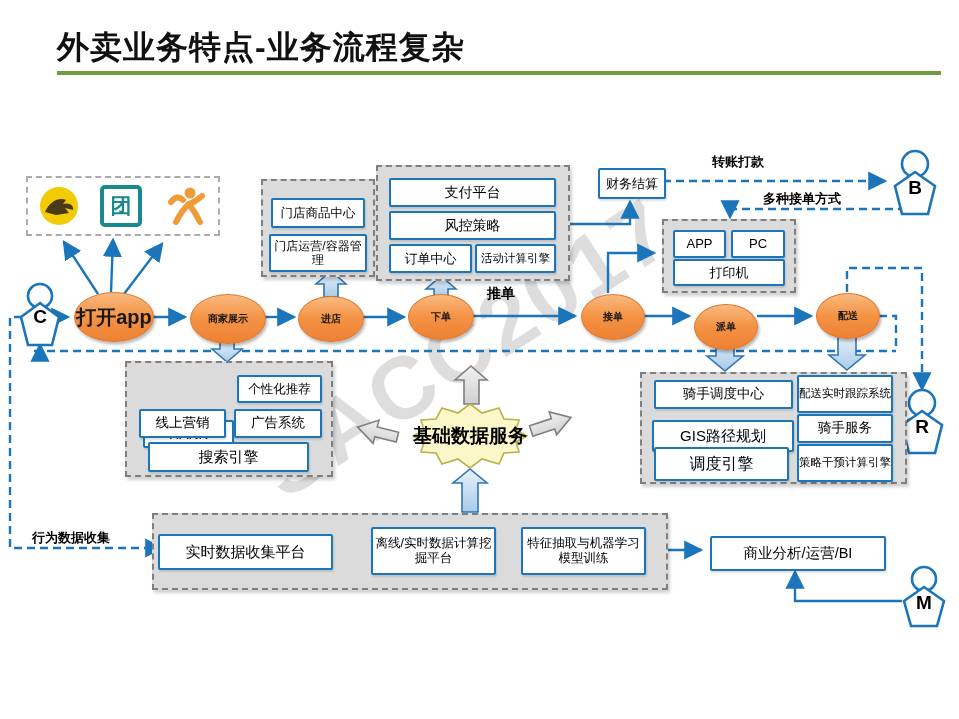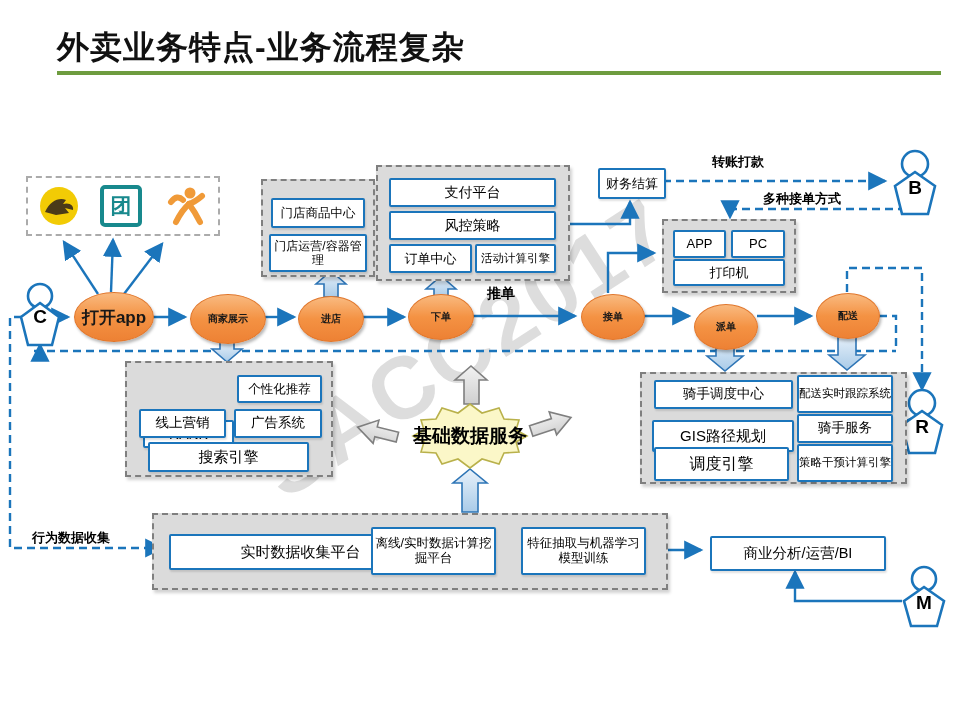--- a/index.html
+++ b/index.html
@@ -138,21 +138,21 @@
     </svg>
   </div>
 
   <div class="gbox" style="left:261px;top:179px;width:110px;height:94px;"></div>
   <div class="gbox" style="left:376px;top:165px;width:190px;height:112px;"></div>
   <div class="gbox" style="left:662px;top:219px;width:130px;height:70px;"></div>
   <div class="gbox" style="left:125px;top:361px;width:204px;height:112px;"></div>
   <div class="gbox" style="left:640px;top:372px;width:263px;height:108px;"></div>
   <div class="gbox" style="left:152px;top:513px;width:512px;height:73px;"></div>
 
-  <div class="node" style="left:74px;top:292px;width:78px;height:48px;font-size:17px;">打开app</div>
+  <div class="node" style="left:74px;top:292px;width:78px;height:48px;font-size:20px;">打开app</div>
   <div class="node" style="left:190px;top:294px;width:74px;height:48px;">商家展示</div>
   <div class="node" style="left:298px;top:296px;width:64px;height:44px;">进店</div>
   <div class="node" style="left:408px;top:294px;width:64px;height:44px;">下单</div>
   <div class="node" style="left:581px;top:294px;width:62px;height:44px;">接单</div>
   <div class="node" style="left:694px;top:304px;width:62px;height:44px;">派单</div>
   <div class="node" style="left:816px;top:293px;width:62px;height:44px;">配送</div>
 
   <div class="wbox" style="left:271px;top:198px;width:90px;height:26px;font-size:12.5px;">门店商品中心</div>
   <div class="wbox" style="left:269px;top:234px;width:94px;height:34px;font-size:12px;">门店运营/容器管理</div>
 
@@ -178,20 +178,20 @@
   <div class="cloud-label" style="left:413px;top:423px;width:114px;">基础数据服务</div>
 
   <div class="wbox" style="left:654px;top:380px;width:135px;height:25px;font-size:13.5px;">骑手调度中心</div>
   <div class="wbox" style="left:797px;top:375px;width:92px;height:34px;font-size:11.5px;">配送实时跟踪系统</div>
   <div class="wbox" style="left:652px;top:413px;width:138px;height:28px;font-size:15px;margin-top:7px;">GIS路径规划</div>
   <div class="wbox" style="left:797px;top:414px;width:92px;height:25px;font-size:13.5px;">骑手服务</div>
   <div class="wbox" style="left:654px;top:447px;width:131px;height:30px;font-size:16px;">调度引擎</div>
   <div class="wbox" style="left:797px;top:444px;width:92px;height:34px;font-size:11.5px;">策略干预计算引擎</div>
 
   <div class="flabel" style="left:32px;top:529px;">行为数据收集</div>
-  <div class="wbox" style="left:169px;top:534px;width:171px;height:32px;font-size:15px;padding-left:44px;">实时数据收集平台</div>
+  <div class="wbox" style="left:158px;top:534px;width:171px;height:32px;font-size:15px;">实时数据收集平台</div>
   <div class="wbox" style="left:371px;top:527px;width:121px;height:44px;font-size:12.5px;">离线/实时数据计算挖掘平台</div>
   <div class="wbox" style="left:521px;top:527px;width:121px;height:44px;font-size:12.5px;">特征抽取与机器学习模型训练</div>
   <div class="wbox" style="left:710px;top:536px;width:172px;height:31px;font-size:14.5px;">商业分析/运营/BI</div>
 
   <div class="flabel" style="left:487px;top:285px;font-size:14px;">推单</div>
 
 </div>
 
 </body></html>

